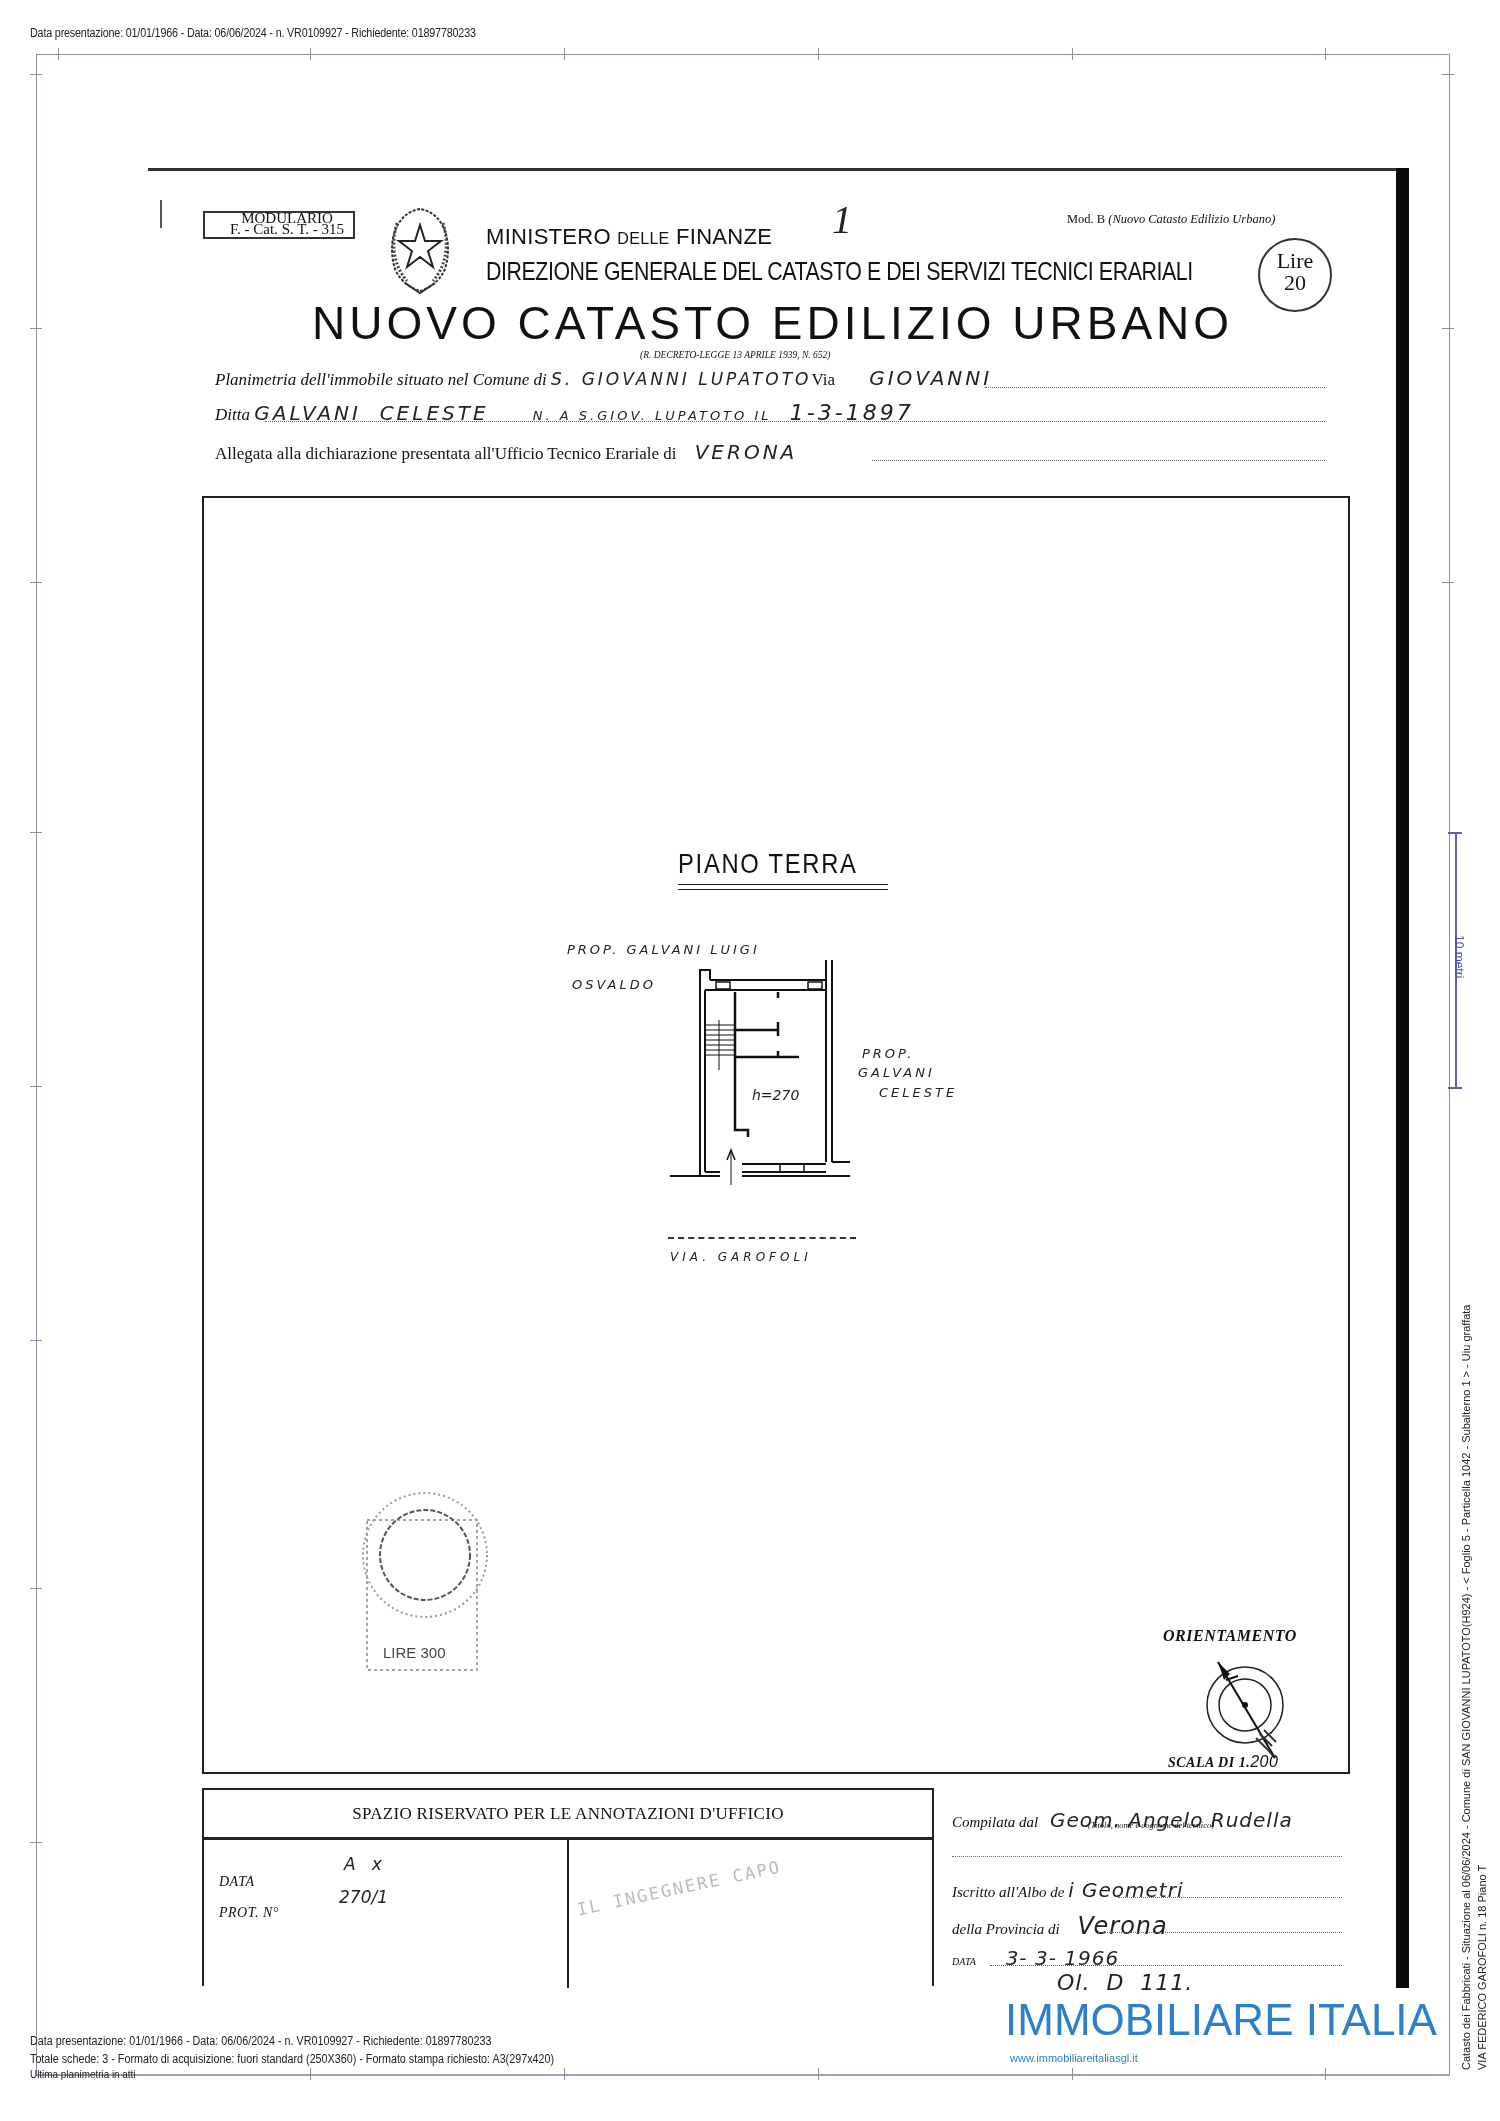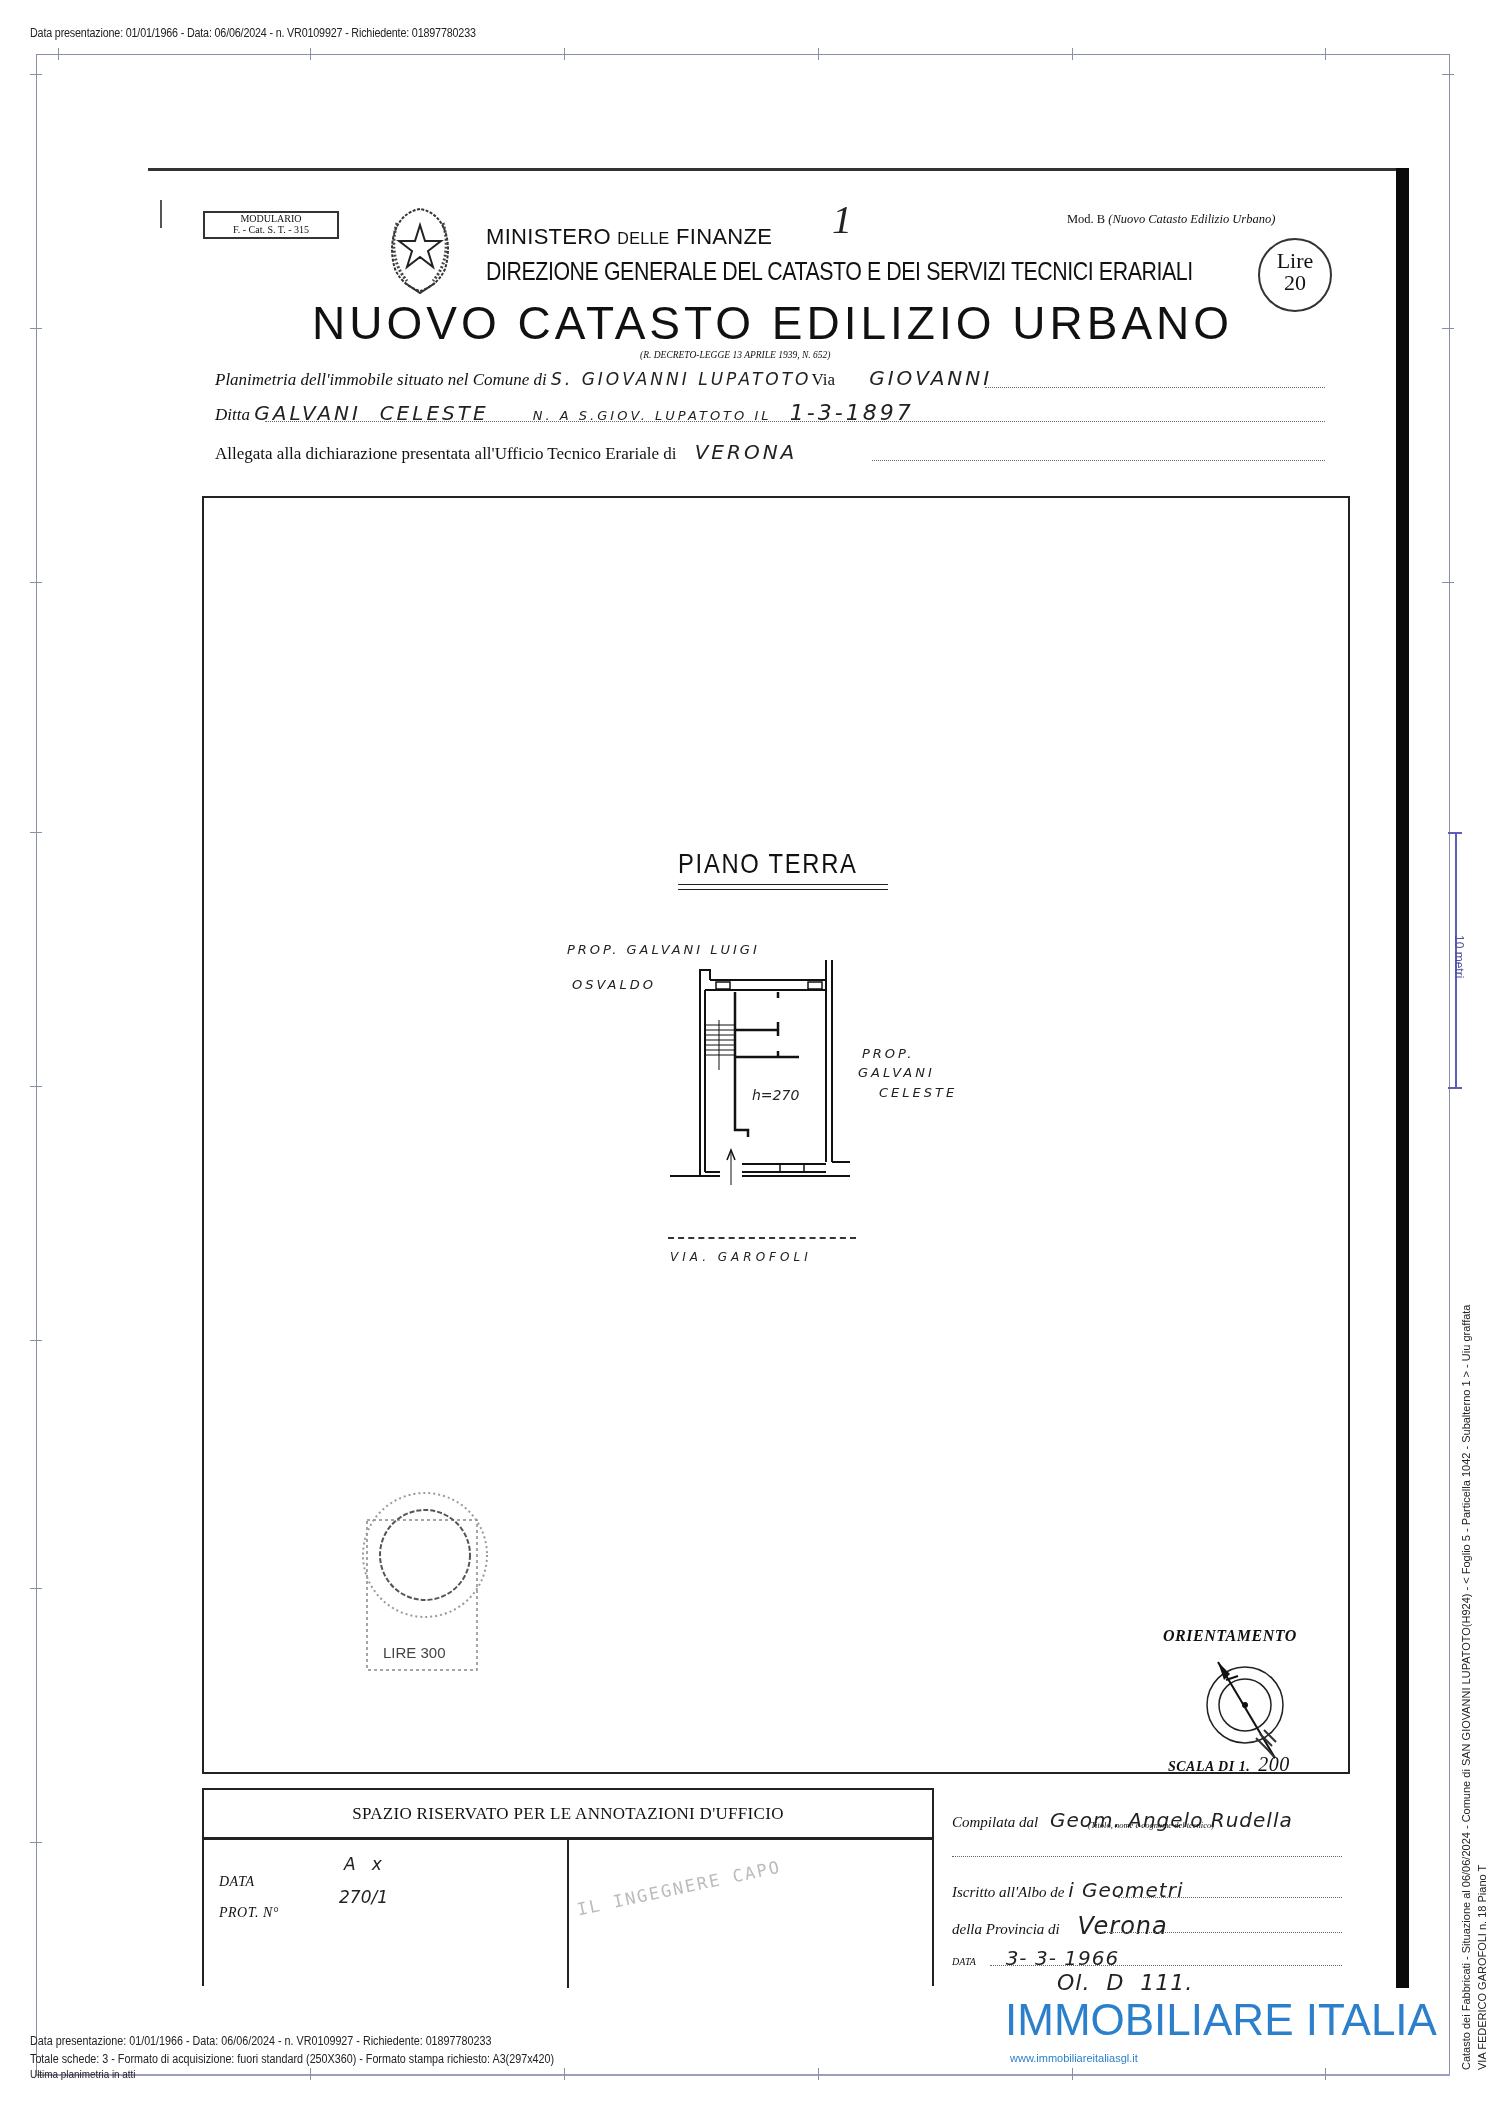--- a/index.html
+++ b/index.html
@@ -10,21 +10,21 @@
               font-family:"Liberation Sans", sans-serif; transform:scaleX(0.86); transform-origin:left; white-space:nowrap; }
   .frame { position:absolute; left:36px; top:54px; width:1412px; height:2020px;
            border-top:1.5px solid #8a8fa8; border-left:1.5px solid #8a8fa8; border-right:1.5px solid #8a8fa8; }
   .frame-bottom { position:absolute; left:36px; top:2074px; width:1414px; height:0; border-top:2px solid #9b9fbc; }
   .tick-h { position:absolute; width:1px; height:12px; background:#8a8fa8; }
   .tick-v { position:absolute; width:12px; height:1px; background:#8a8fa8; }
   .doc-top { left:148px; top:168px; width:1250px; height:3px; background:#333; }
   .black-bar { left:1396px; top:168px; width:13px; height:1820px; background:#0a0a0a; }
   .left-mark { left:160px; top:200px; width:2px; height:28px; background:#555; }
   .modulario { left:203px; top:211px; width:132px; height:24px; border:2px solid #333;
-               font-family:"Liberation Serif", serif; font-size:10px; line-height:11px; text-align:center; }
+               font-family:"Liberation Serif", serif; font-size:15px; line-height:11px; text-align:center;padding-left:16px; }
   .emblem { left:383px; top:203px; width:74px; height:92px; }
   .ministero { left:486px; top:224px; font-size:22px; font-weight:normal; letter-spacing:0.3px; }
   .ministero .sc { font-size:16px; }
   .one-mark { left:832px; top:196px; font-family:"Liberation Serif", serif; font-size:40px; font-style:italic; color:#222; }
   .direzione { left:486px; top:256px; font-size:26px; letter-spacing:-0.5px; transform:scaleX(0.82); transform-origin:left; white-space:nowrap; }
   .modb { left:1067px; top:212px; font-family:"Liberation Serif", serif; font-size:12.5px; white-space:nowrap; }
   .modb i { font-style:italic; }
   .lire { left:1258px; top:238px; width:74px; height:74px; border:2px solid #333; border-radius:50%;
           font-family:"Liberation Serif", serif; font-size:22px; line-height:22px; text-align:center; box-sizing:border-box; padding-top:10px; }
   .titolo { left:312px; top:296px; font-size:46px; letter-spacing:4px; white-space:nowrap; }
@@ -37,21 +37,21 @@
   .plan-box { left:202px; top:496px; width:1148px; height:1278px; border:2px solid #222; box-sizing:border-box; }
   .piano { left:678px; top:848px; font-size:28px; letter-spacing:2px; transform:scaleX(0.85); transform-origin:left; white-space:nowrap; color:#111;}
   .piano-ul { left:678px; top:884px; width:210px; height:4px; border-top:1.5px solid #222; border-bottom:1.5px solid #222; }
   .plan-lbl { position:absolute; font-family:"DejaVu Sans", sans-serif; font-style:oblique; font-size:13px; letter-spacing:3px; color:#222; white-space:nowrap; }
   .plan-svg { left:620px; top:960px; width:280px; height:240px; }
   .street-line { left:668px; top:1237px; width:188px; height:0; border-top:2px dashed #333; }
   .stamp { left:355px; top:1480px; width:150px; height:200px; }
   .orient-lbl { left:1163px; top:1627px; font-family:"Liberation Serif", serif; font-style:italic; font-weight:bold; font-size:16px; letter-spacing:0.5px; white-space:nowrap; }
   .compass { left:1190px; top:1650px; width:110px; height:120px; }
   .scala { left:1168px; top:1753px; font-family:"Liberation Serif", serif; font-style:italic; font-weight:bold; font-size:14px; letter-spacing:0.5px; white-space:nowrap; }
-  .scala .hand2 { font-family:Liberation Serif, serif; font-style:oblique; font-size:20px; font-weight:normal;margin-left:8px; }
+  .scala .hand2 { font-family:Liberation Sans, sans-serif; font-style:oblique; font-size:16px; font-weight:normal; }
   .annot-box { left:202px; top:1788px; width:732px; height:198px; border:2px solid #222; border-bottom:none; box-sizing:border-box; }
   .annot-head { position:absolute; left:0; top:0; width:100%; height:50px; border-bottom:3px solid #222; box-sizing:border-box;
                 font-family:"Liberation Serif", serif; font-size:17px; text-align:center; line-height:48px; letter-spacing:0.3px; }
   .annot-split { position:absolute; left:363px; top:50px; width:0; height:148px; border-left:2px solid #222; }
   .annot-lbl { position:absolute; font-family:"Liberation Serif", serif; font-style:italic; font-size:14px; letter-spacing:0.5px; }
   .annot-hand { position:absolute; font-family:"DejaVu Sans", sans-serif; font-style:oblique; font-size:17px; color:#222; }
   .stamp-text { position:absolute; left:575px; top:1878px; font-family:"DejaVu Sans Mono", monospace; font-size:17px; color:#bbb; transform:rotate(-12deg); letter-spacing:2px; white-space:nowrap; }
   .tech-row { position:absolute; left:952px; font-family:"Liberation Serif", serif; font-style:italic; font-size:15px; white-space:nowrap; }
   .tech-hand { font-family:"DejaVu Sans", sans-serif; font-style:oblique; font-size:20px; color:#222; letter-spacing:1px; }
   .tech-note { position:absolute; left:1088px; top:1820px; font-family:"Liberation Serif", serif; font-style:italic; font-size:8.5px; white-space:nowrap; }

